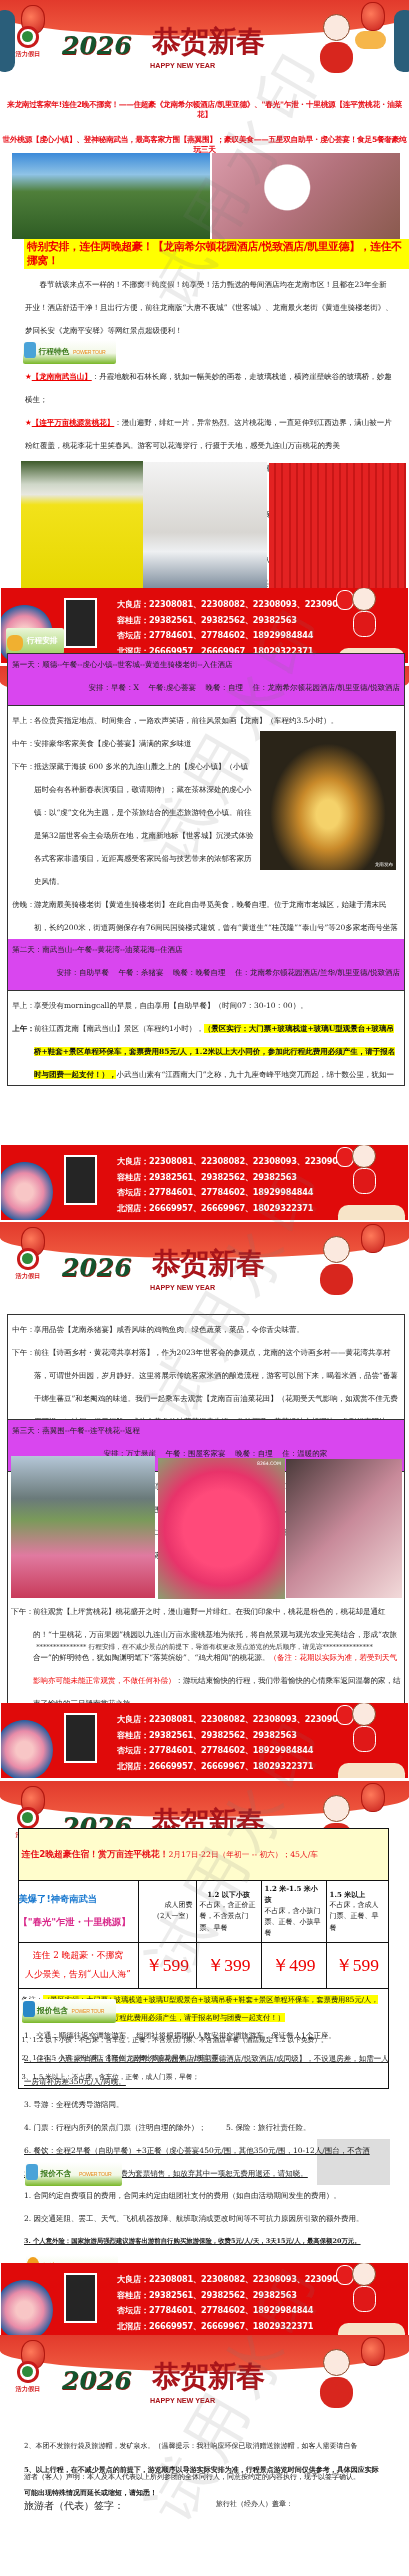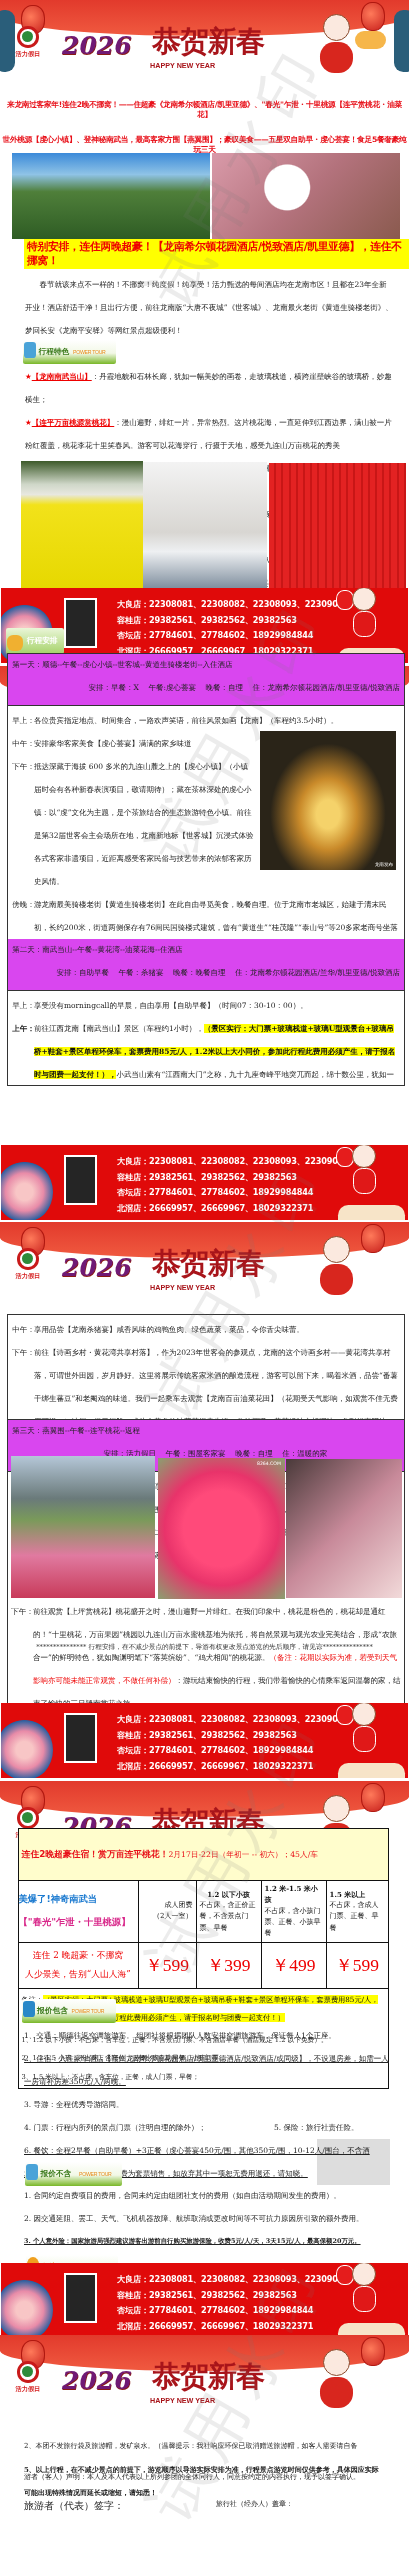--- a/index.html
+++ b/index.html
@@ -8,21 +8,21 @@
 
 .hdr{position:absolute;left:0;width:409px;height:93px;background:#fff;overflow:hidden}
 .hdr .drape{position:absolute;left:0;top:0;width:409px;height:36px;background:linear-gradient(180deg,#e23a2c,#f05a40);border-bottom-left-radius:50% 20.6px;border-bottom-right-radius:50% 20.6px}
 .hdr .lantern{position:absolute;width:24px;height:29px;border-radius:45%;background:radial-gradient(circle at 40% 40%,#ff7a5a,#c8201c);border:1px solid #b01810}
 .hdr .cloud{position:absolute;width:31px;height:17.5px;border-radius:10.3px;background:#f6b64a}
 .hdr .blue{position:absolute;width:20.6px;height:62px;border-radius:9.3px;background:#2a5e7a}
 .hdr .logo{position:absolute;left:12.4px;top:26px;width:31px;height:37px;text-align:center}
 .hdr .logo .mark{width:21.6px;height:21.6px;margin:0 auto;border-radius:50%;background:#fff;border:3.1px solid #c81a1a;position:relative}
 .hdr .logo .mark:after{content:"";position:absolute;left:2.1px;top:2.1px;width:11.3px;height:11.3px;border-radius:50%;background:#2e8b3a}
 .hdr .logo .txt{font-family:"DejaVu Sans",sans-serif;font-size:6.2px;color:#d51f1f;font-weight:bold;margin-top:2.1px}
-.hdr .year{position:absolute;left:62px;top:31px;font-family:"DejaVu Serif",serif;font-size:25px;font-weight:bold;color:#701a75;font-style:italic;text-shadow:0.5px 0.5px 0 #8a1a12}
+.hdr .year{position:absolute;left:62px;top:31px;font-family:"DejaVu Serif",serif;font-size:25px;font-weight:bold;color:#14532d;font-style:italic;text-shadow:0.5px 0.5px 0 #8a1a12}
 .hdr .title{position:absolute;left:152px;top:21.6px;font-family:"DejaVu Sans",sans-serif;font-size:29px;font-weight:bold;color:#a8141a;letter-spacing:-1px}
 .hdr .sub{position:absolute;left:150px;top:61px;font-family:"Liberation Sans",sans-serif;font-size:7.2px;font-weight:bold;color:#a8141a}
 .hdr .horse{position:absolute;left:320px;top:14.4px;width:33px;height:62px}
 .hdr .horse .head{width:27px;height:27px;border-radius:50%;background:#fbe9df;border:1px solid #8a4a2c;margin-left:3.1px}
 .hdr .horse .body{width:33px;height:31px;border-radius:14.4px;background:#d8261e;margin-top:1px}
 
 .ctc{position:absolute;left:1px;width:407px;height:75px;background:#e00a0a;overflow:hidden}
 .ctc .flower{position:absolute;left:-5.2px;top:15.5px;width:57px;height:62px;border-radius:50%;background:radial-gradient(circle,#f8c6c6 20%,#e88ba8 45%,#2b5fa0 70%,transparent 72%)}
 .ctc .qr{position:absolute;left:63px;top:10.3px;width:33px;height:50px;background:#fff;padding:2.1px}
 .ctc .qr .grid{width:100%;height:100%;background:repeating-linear-gradient(0deg,#000 0 1.5px,#fff 1.5px 3.1px),#000;opacity:.85;background-blend-mode:multiply}
@@ -256,21 +256,21 @@
         <span class="lab">下午：</span>
         <div class="txt">前往【诗画乡村・黄花湾共享村落】，作为2023年世客会的参观点，龙南的这个诗画乡村——黄花湾共享村落，可谓世外田园，岁月静好。这里将展示传统客家米酒的酿造流程，游客可以留下来，喝着米酒，品尝“番薯干绑生蕃豆”和老阉鸡的味道。我们一起乘车去观赏【龙南百亩油菜花田】（花期受天气影响，如观赏不佳无费用可退；）地间，极目远眺，成片金黄色的油菜花摇曳生姿，分外耀眼。黄花绿叶交相辉映，色彩鲜亮明快，乡处呈现出一片生机盎然的景象。伴着徐徐的春风，油菜花随风摇摆，清香扑鼻而来，游客们沉醉其中，尽情享受着这份春日里的馈赠。</div>
       </div>
 
   </div>
 </div>
 
 <div class="daybox" style="top:1419px;height:295px">
   <div class="dayhead">
     <div class="dt">第三天：燕翼围--午餐--连平桃花--返程</div>
-    <div class="arr" style="right:77px">安排：活力假日    午餐：围屋客家宴    晚餐：自理    住：温暖的家</div>
+    <div class="arr" style="right:77px">安排：万丈悬崖    午餐：围屋客家宴    晚餐：自理    住：温暖的家</div>
   </div>
   <div class="dbody">
     <div class="row">
         <span class="lab">早上：</span>
         <div class="txt">享受没有morningcall的早晨，自由享用【自助早餐】（时间07：30-10：00）。自由体验酒店宁静的环境。</div>
       </div>
     <div class="row">
         <span class="lab">上午：</span>
         <div class="txt">游览东方古堡、最高客家方围【燕翼围】，燕翼围位于江西省赣州市龙南县，为杨村富户赖福之所建，取山海经中”妥先荣昌，燕翼贻谋”中”燕翼”二字为围名，是深谋远虑、荣昌子孙之意；</div>
       </div>
@@ -382,21 +382,21 @@
 
 <div class="tag" style="left:21.6px;top:1999px;width:94px">
   <div class="ic" style="background:#2a88c8"></div>
   <span class="t">报价包含</span>
     <span class="pt" style="left:50px">POWER TOUR</span>
 </div>
 <div class="list" style="top:2024px">
   <div>1、交通：顺德往返空调旅游车。 组团社将根据团队人数安排空调旅游车，保证每人1个正座。</div>
   <div class="u">2、住宿：入住豪华酒店【赣州龙南希尔顿花园酒店/凯里亚德酒店/悦致酒店/或同级】，不设退房差，如需一人一房请补房差350元/人/两晚。</div>
   <div>3. 导游：全程优秀导游陪同。</div>
-  <div style="display:flex;gap:68px">
+  <div style="display:flex;gap:20px">
       <span>4. 门票：行程内所列的景点门票（注明自理的除外）；</span>
       <span>5. 保险：旅行社责任险。</span>
     </div>
   <div class="u" style="background:linear-gradient(90deg,transparent 80%,#ddd 80%)">6. 餐饮：全程2早餐（自助早餐）+3正餐（虔心荟宴450元/围，其他350元/围，10-12人/围台，不含酒水）。其中自助早餐+酒店房费为套票销售，如放弃其中一项恕无费用退还，请知晓。</div>
 </div>
 
 <div class="tag" style="left:25px;top:2162px;width:97px">
   <div class="ic" style="background:#4aa3d8"></div>
   <span class="t">报价不含</span>
     <span class="pt" style="left:54px">POWER TOUR</span>

